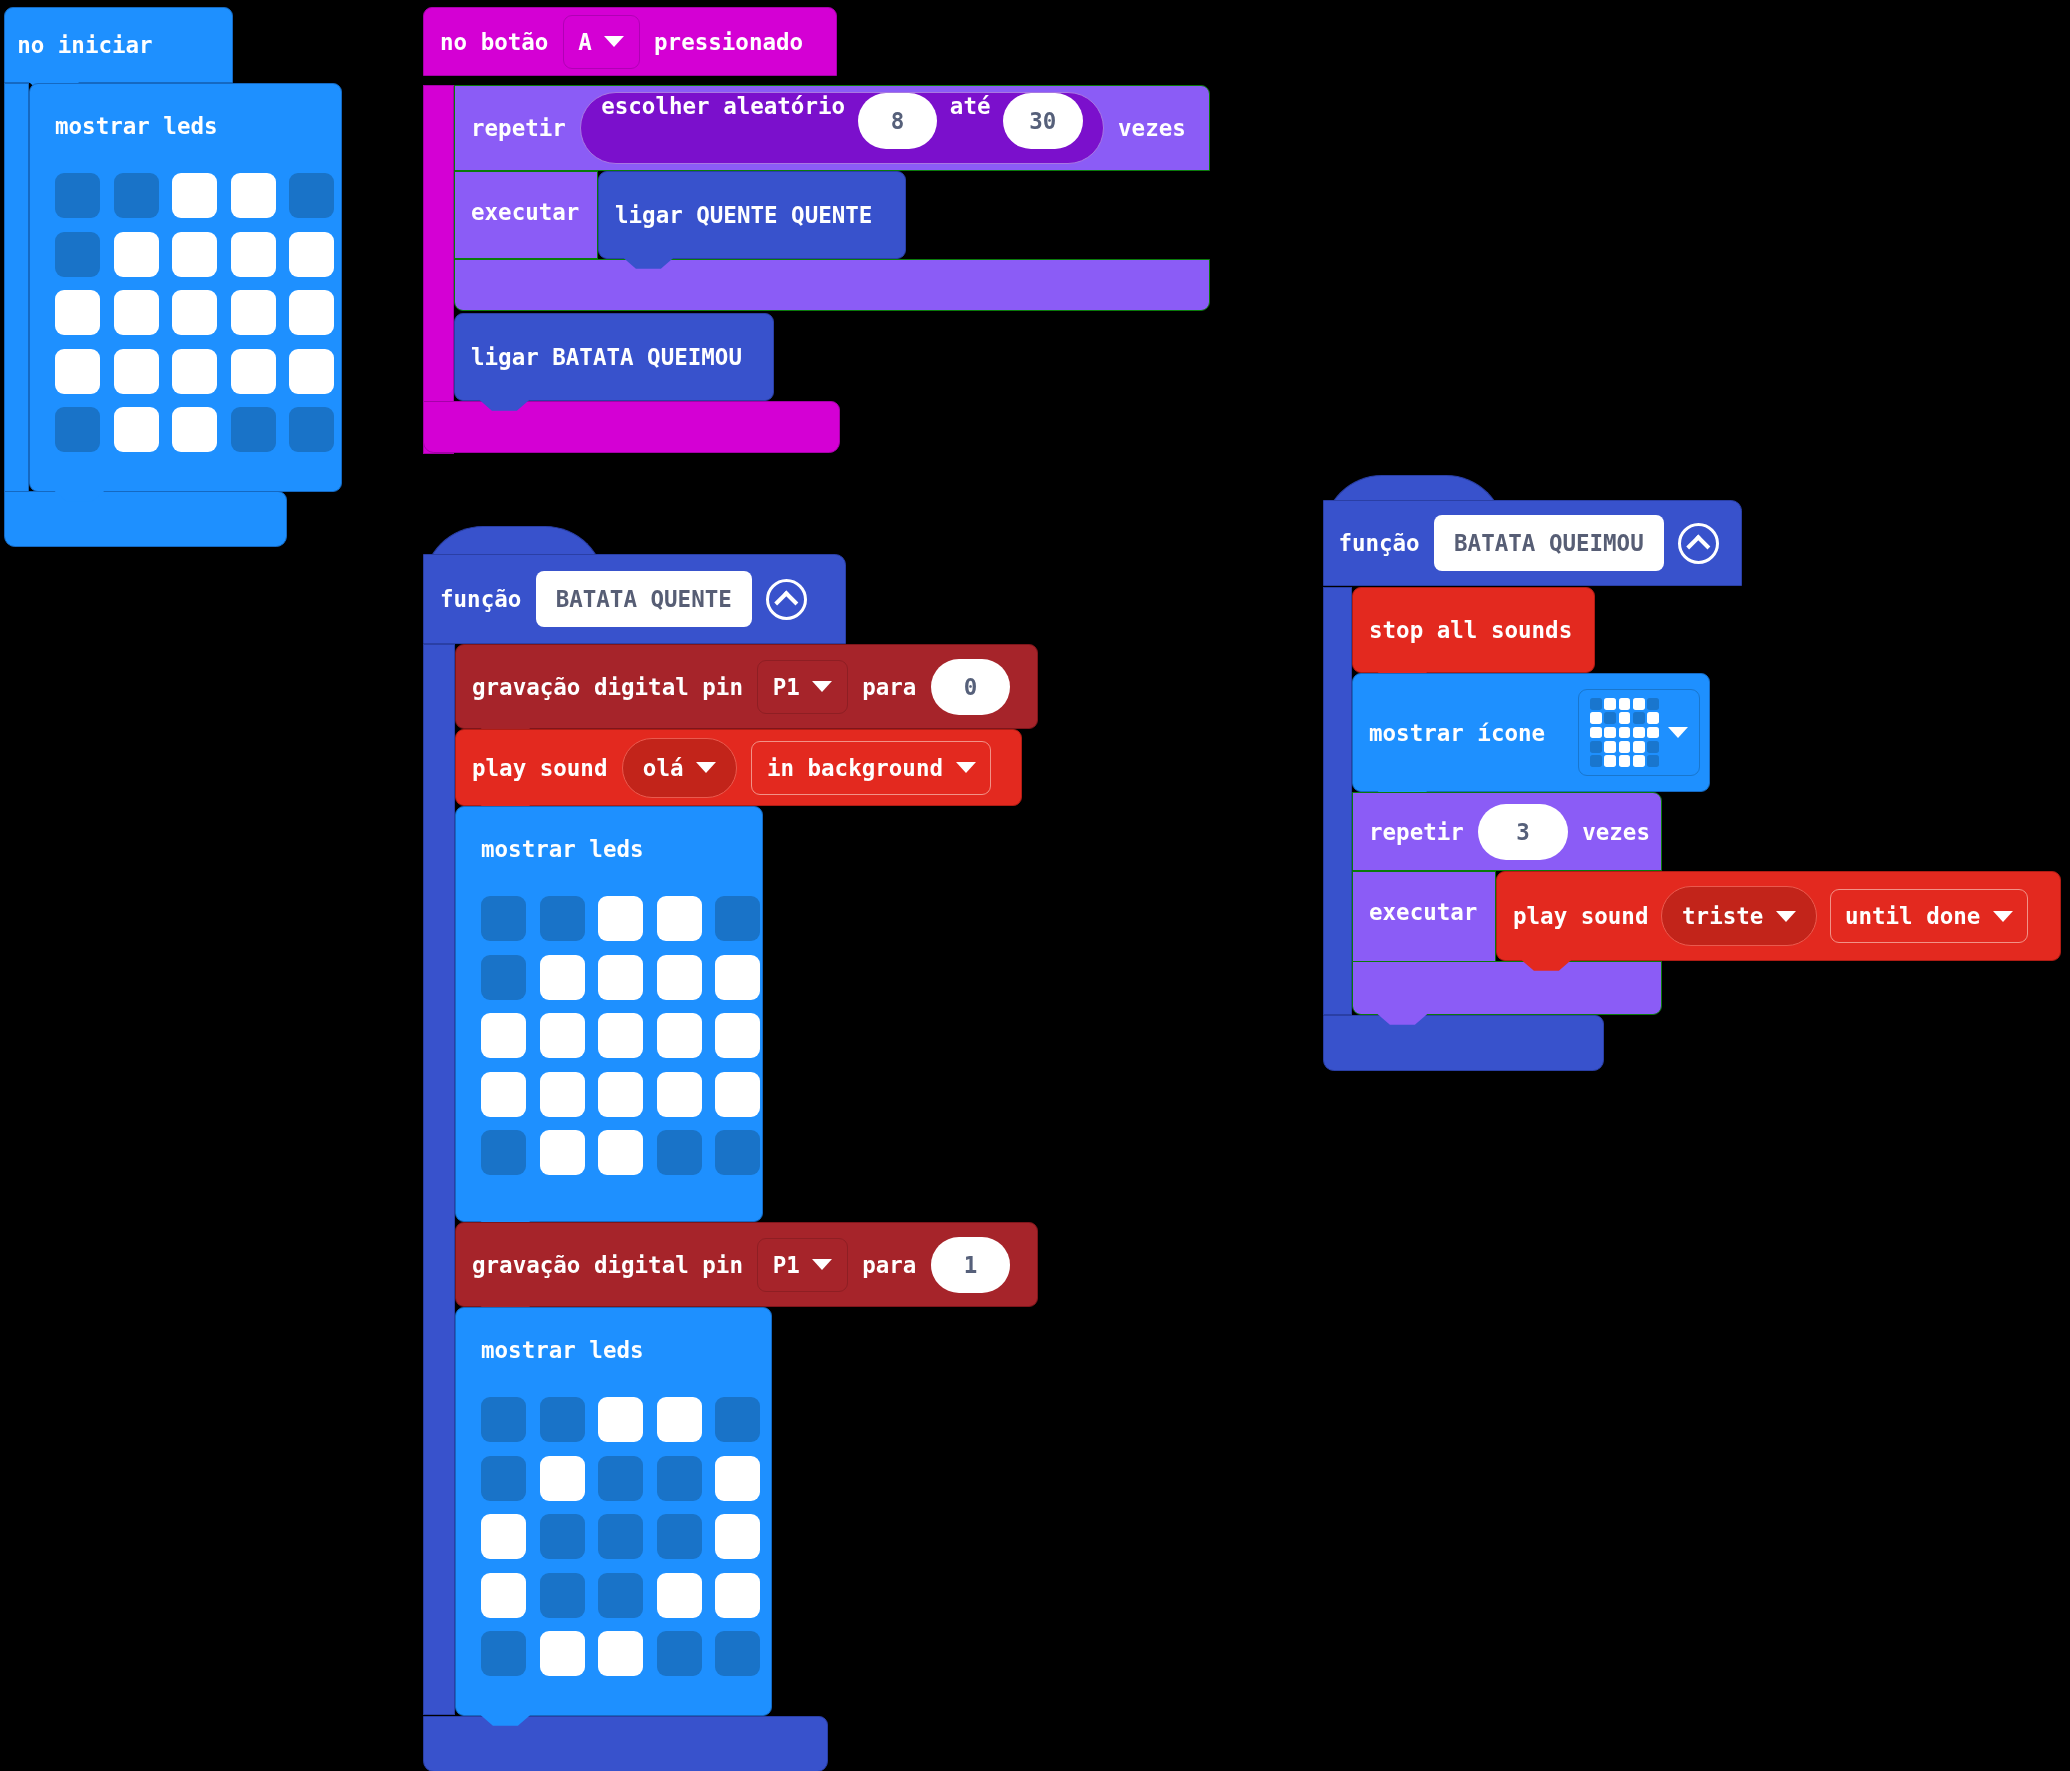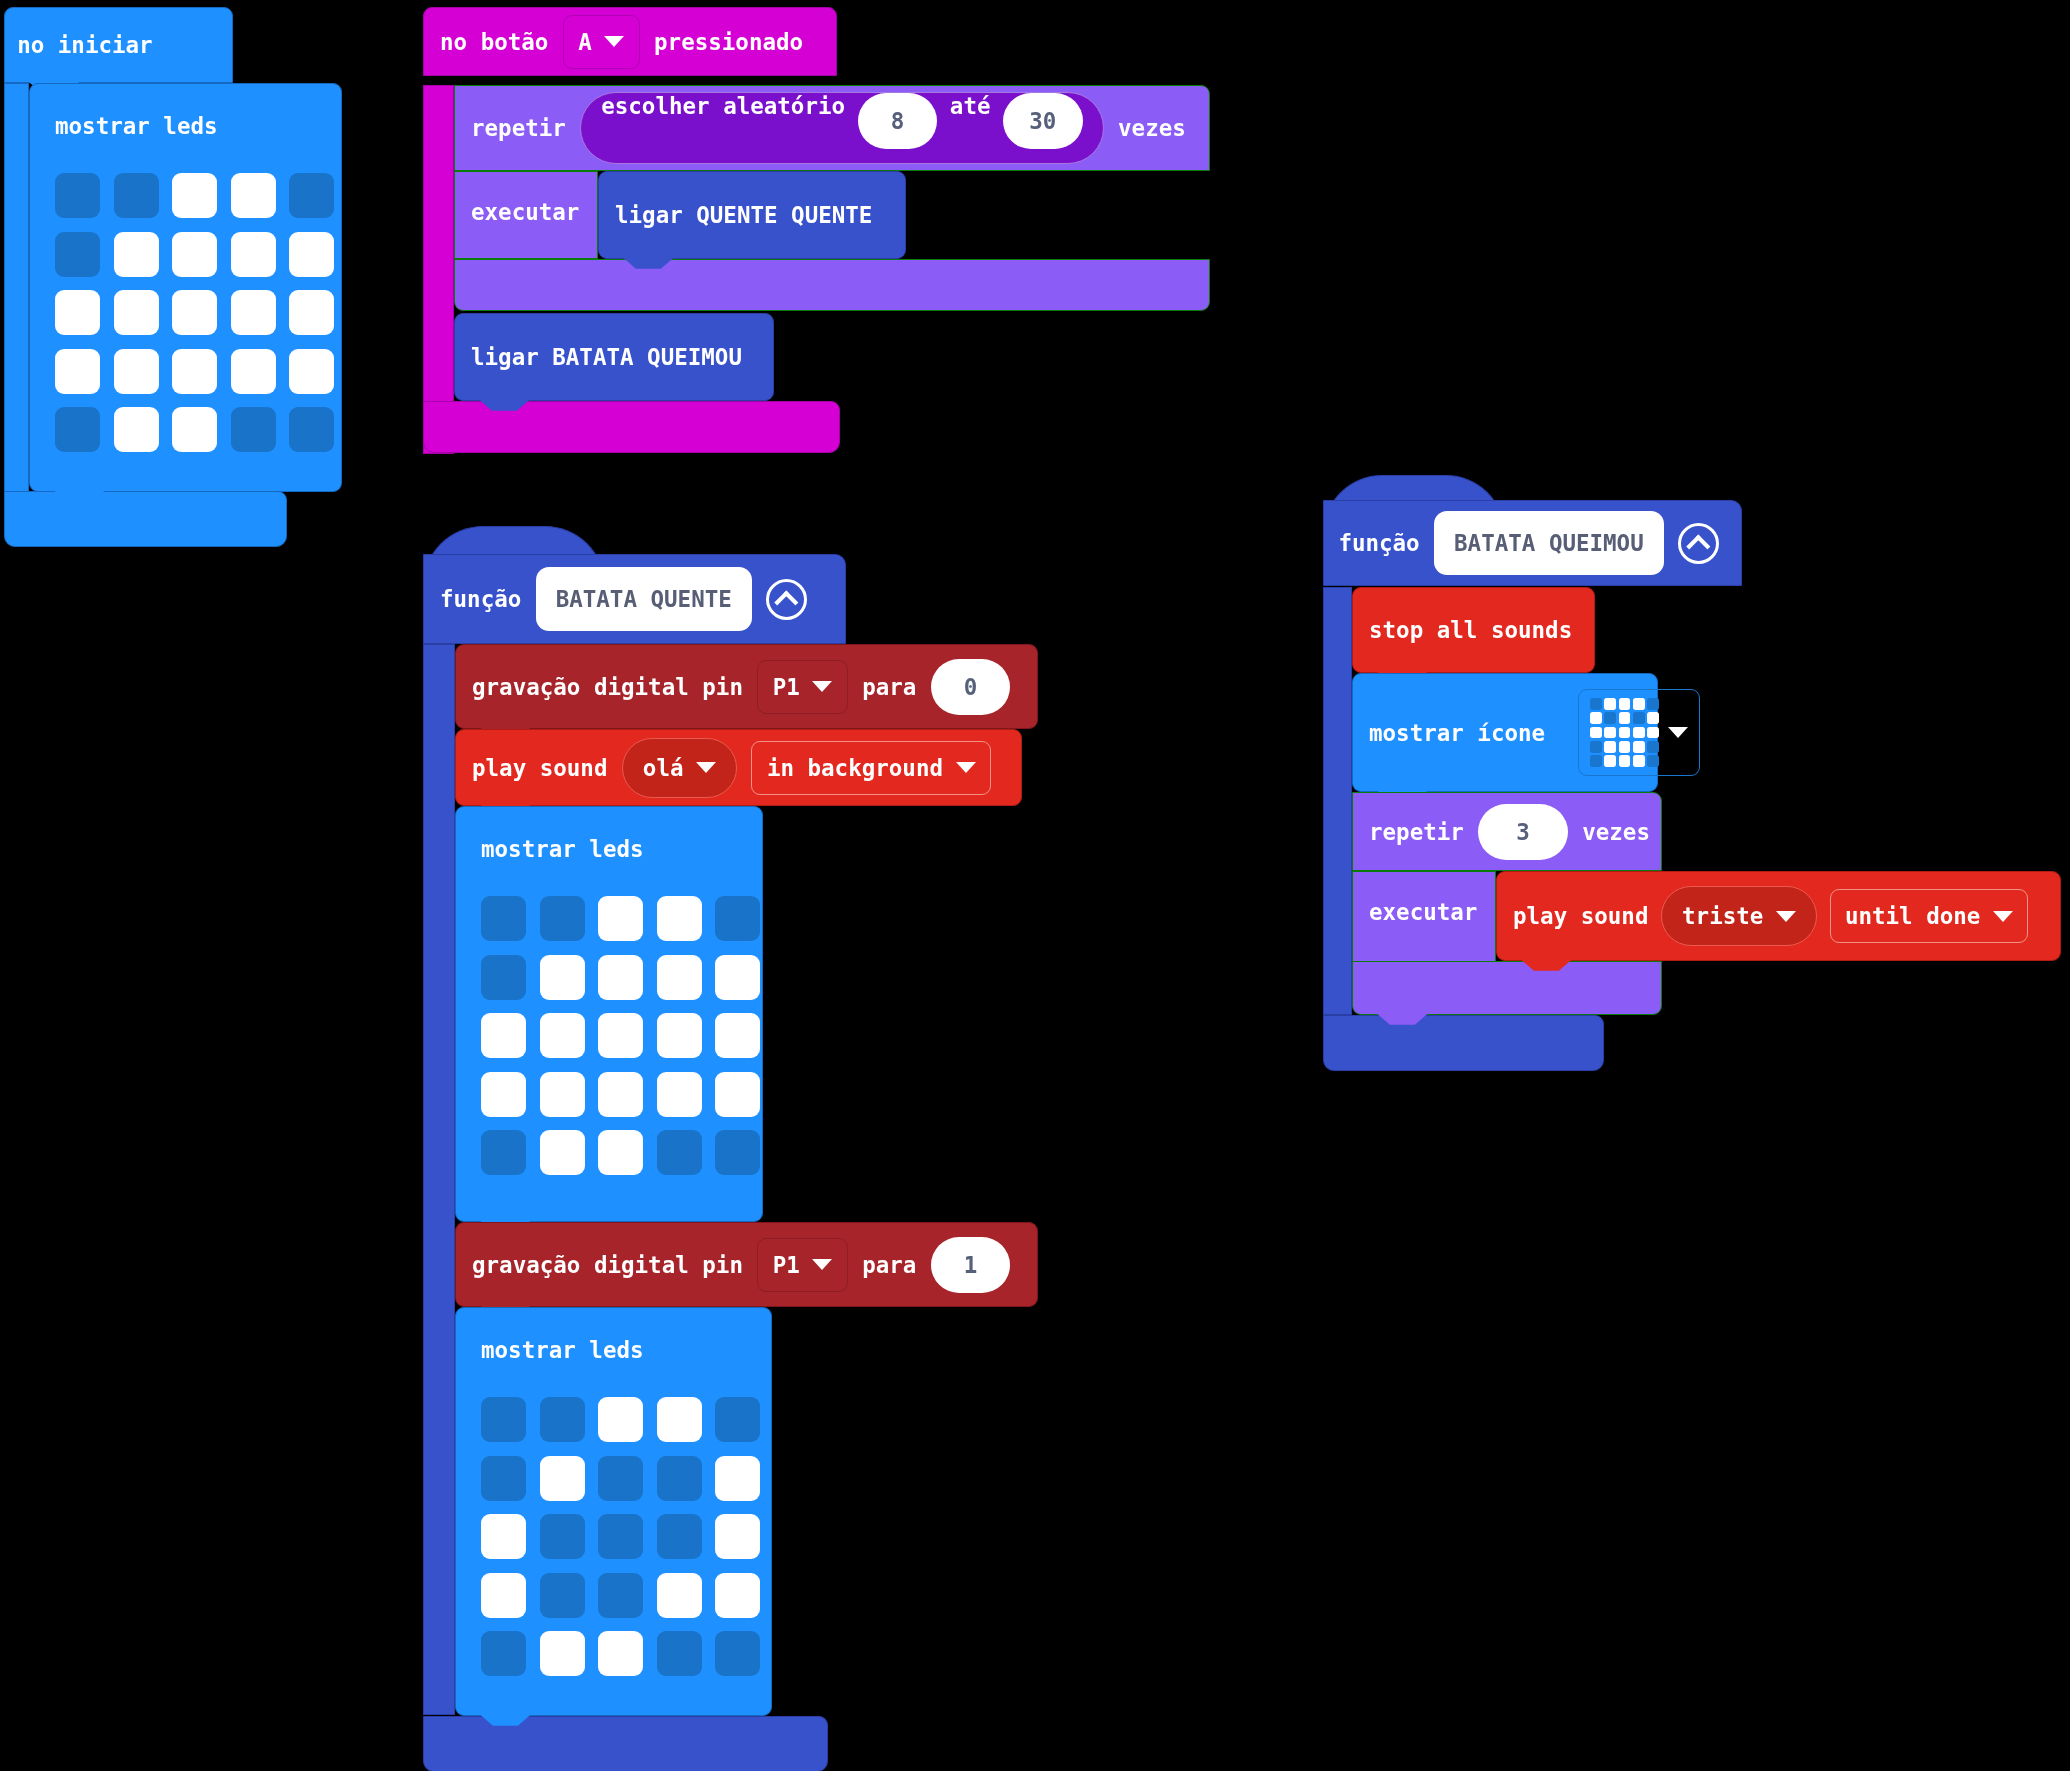--- a/index.html
+++ b/index.html
@@ -17,21 +17,21 @@
   .bar{position:absolute;box-sizing:border-box;}
   .r-top{border-radius:9px 9px 0 0;}
   .r-bot{border-radius:0 0 10.8px 10.8px;}
   .r-all{border-radius:9px;}
   
   .tab{position:absolute;left:23.4px;bottom:-10.8px;width:52px;height:11.7px;background:inherit;
        clip-path:polygon(0 0,100% 0,74% 100%,26% 100%);}
   
   .dome{position:absolute;border-radius:99px 99px 0 0;border-bottom:none;}
   
-  .field{background:#fff;color:#575E75;border-radius:13px;height:64px;display:flex;
+  .field{background:#fff;color:#575E75;border-radius:8px;height:56px;display:flex;
          align-items:center;padding:0 20px;white-space:nowrap;}
   
   .num{background:#fff;color:#56607A;border-radius:36px;height:56px;min-width:58px;
        display:flex;align-items:center;justify-content:center;padding:0 10.8px;}
   
   .dd-box{border:1.8px solid rgba(255,255,255,0.5);border-radius:9px;height:52px;
           display:flex;align-items:center;gap:12.6px;padding:0 14.4px;white-space:nowrap;}
   .dd-box.darkline{border-color:#8E1E23;}
   .dd-box.magline{border-color:#B000B5;}
   .dd-box.redline{border-color:#F29287;}
@@ -261,21 +261,21 @@
     </span>
   </div>
   <div class="bar c-indigo" style="left:1323px;top:587px;width:29px;height:428px;"></div>
   <div class="bar c-indigo r-bot" style="left:1323px;top:1015px;width:281px;height:56px;border-top-right-radius:9px;"></div>
 
   <div class="block c-red r-all" style="left:1352px;top:587px;width:243px;height:86px;padding-left:16px;">
     <span class="nowrap">stop all sounds</span>
     <i class="tab"></i>
   </div>
 
-  <div class="block c-blue r-all" style="left:1352px;top:673px;width:306px;height:119px;padding-left:16px;gap:33px;">
+  <div class="block c-blue r-all" style="left:1352px;top:673px;width:358px;height:119px;padding-left:16px;gap:33px;">
     <span class="nowrap">mostrar ícone</span>
     <span class="dd-box blueline" style="height:85px;padding:0 10.8px;gap:9px;">
       <span class="mini-grid">
           <div class="mini-cell off"></div>
           <div class="mini-cell on"></div>
           <div class="mini-cell on"></div>
           <div class="mini-cell on"></div>
           <div class="mini-cell off"></div>
           <div class="mini-cell on"></div>
           <div class="mini-cell off"></div>

